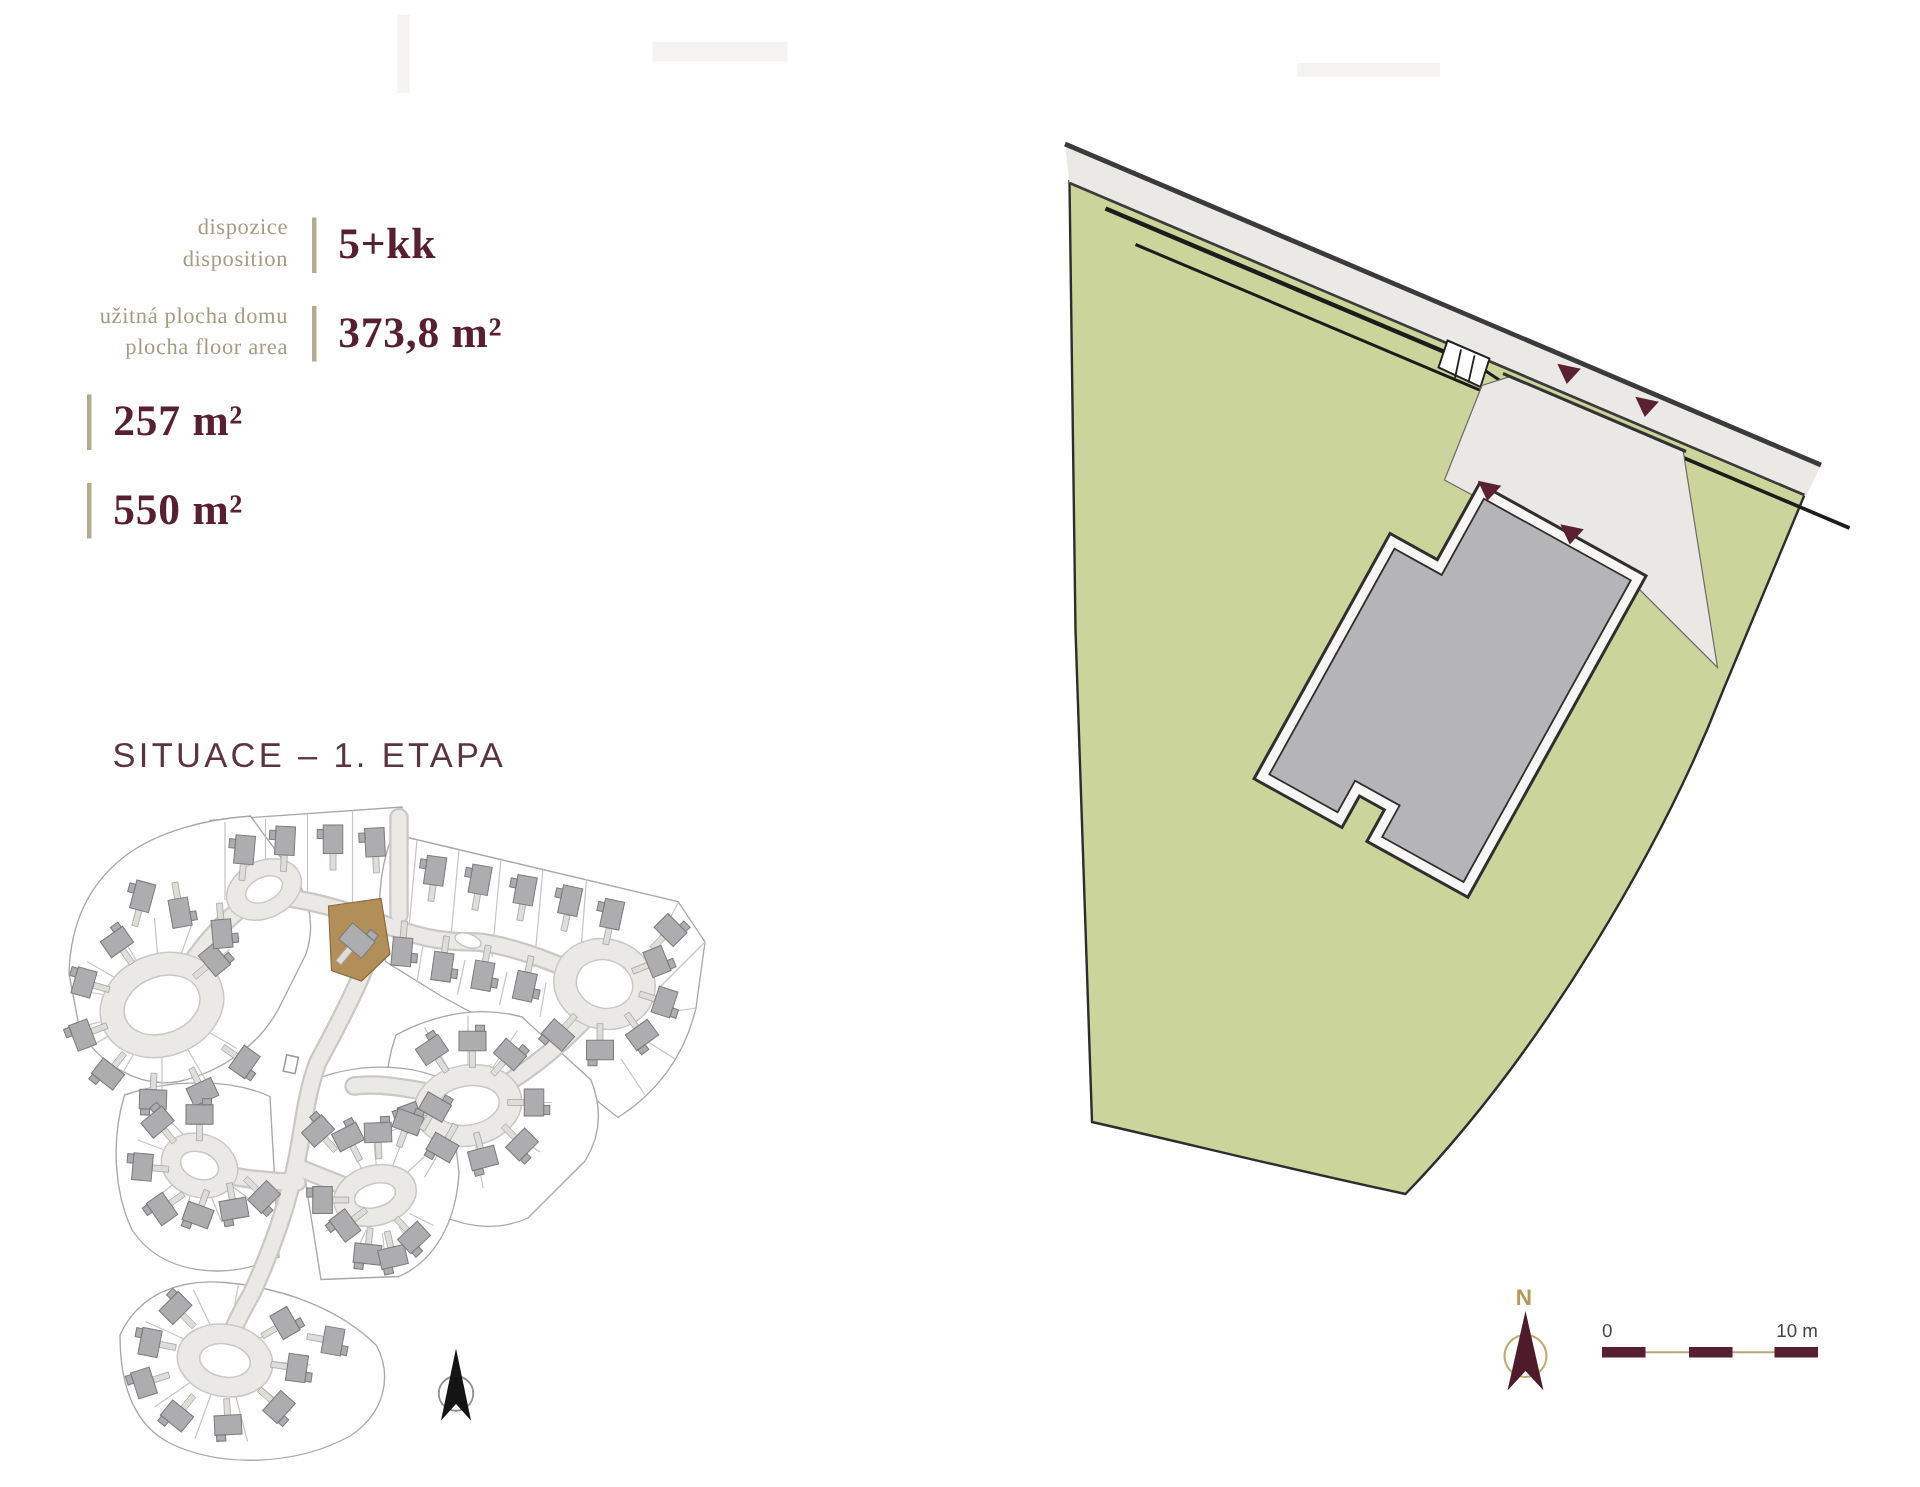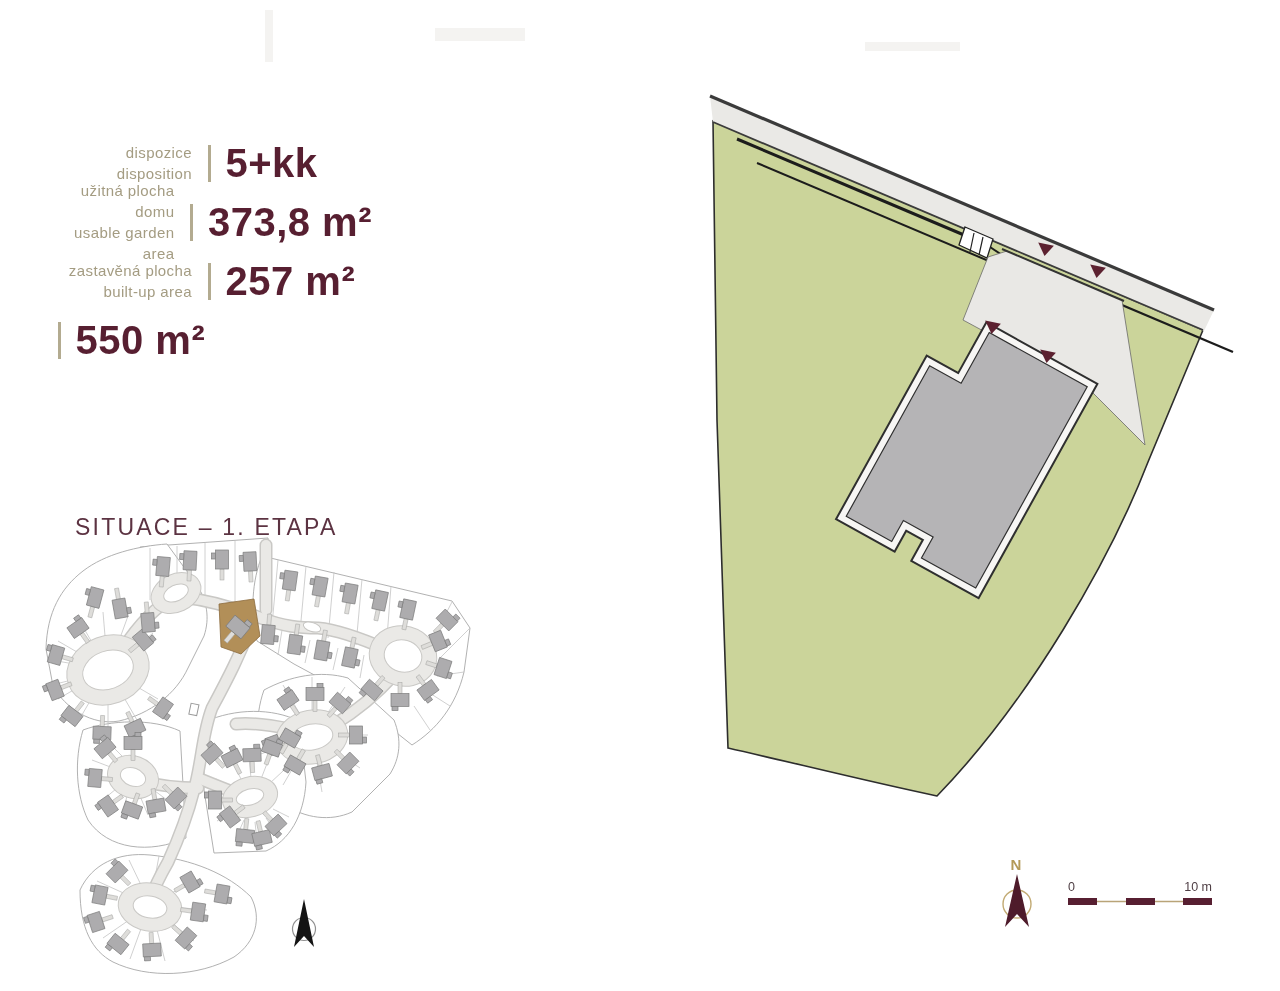--- a/index.html
+++ b/index.html
@@ -1,28 +1,28 @@
 <!DOCTYPE html>
 <html><head>
 <meta charset="utf-8">
 <style>
   html,body{margin:0;padding:0;background:#ffffff;}
   body{width:1280px;height:991px;position:relative;overflow:hidden;
        font-family:"Liberation Sans", sans-serif;}
 
   
-  .specs{position:absolute;left:42px;top:141px;width:330px;}
+  .specs{position:absolute;left:42px;top:141px;width:330px;font-family:Liberation Serif, serif;}
   .spec-row{display:flex;align-items:center;height:44px;margin-bottom:15px;}
   .spec-labels{width:150px;text-align:right;font-size:15px;line-height:21px;
                color:#a49c82;letter-spacing:.4px;}
   .spec-divider{width:2.5px;height:37px;background:#b3ab90;margin:0 15px 0 16px;flex:none;}
-  .spec-value{font-size:40px;font-weight:bold;color:#571f31;letter-spacing:.5px;white-space:nowrap;}
-
-  
-  .situace-title{position:absolute;left:75px;top:514px;font-size:23px;font-weight:500;
+  .spec-value{font-size:29px;font-weight:bold;color:#571f31;letter-spacing:.5px;white-space:nowrap;}
+
+  
+  .situace-title{position:absolute;left:75px;top:490px;font-size:23px;font-weight:500;
                  color:#5c3342;letter-spacing:2.2px;white-space:nowrap;}
 
   
   #site-map{position:absolute;left:30px;top:530px;}
   #plot-plan{position:absolute;left:690px;top:85px;}
 
   
   .blk{fill:#ffffff;stroke:#a8a8a8;stroke-width:.9;}
   .div{stroke:#c4c4c4;stroke-width:.8;fill:none;}
   .roadc{stroke:#c9c8c5;stroke-width:13;fill:none;stroke-linecap:round;}
@@ -56,31 +56,27 @@
       <div>dispozice</div>
       <div>disposition</div>
     </div>
     <div class="spec-divider"></div>
     <div class="spec-value">5+kk</div>
   </div>
 
   <div class="spec-row">
     <div class="spec-labels">
       <div>užitná plocha domu</div>
-      <div>usable garden area</div>
+      <div>plocha floor area</div>
     </div>
     <div class="spec-divider"></div>
     <div class="spec-value">373,8 m²</div>
   </div>
 
   <div class="spec-row">
-    <div class="spec-labels">
-      <div>zastavěná plocha</div>
-      <div>built-up area</div>
-    </div>
     <div class="spec-divider"></div>
     <div class="spec-value">257 m²</div>
   </div>
 
 
   <div class="spec-row">
     <div class="spec-divider"></div>
     <div class="spec-value">550 m²</div>
   </div>
 

